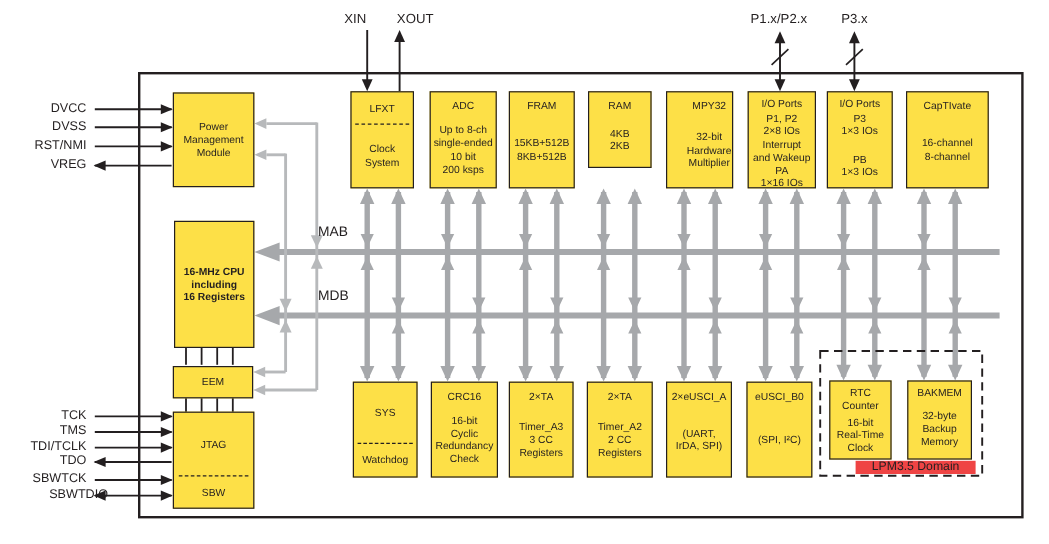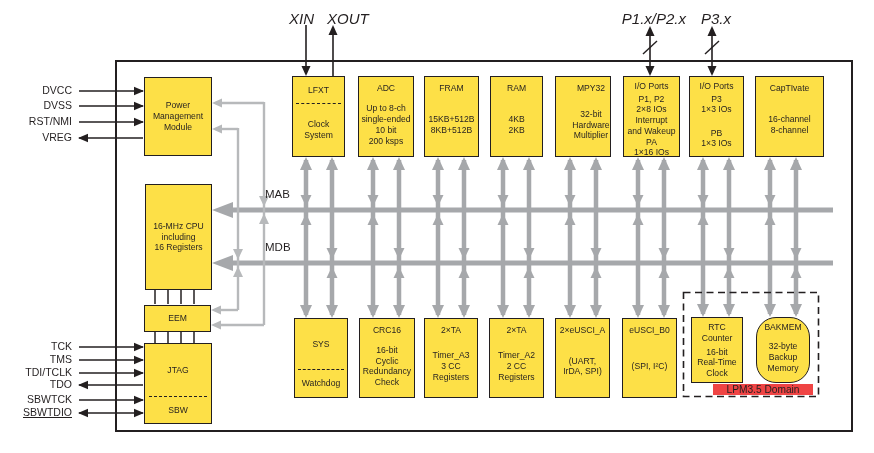--- a/index.html
+++ b/index.html
@@ -12,21 +12,21 @@
        font-size:8.6px;line-height:1.25;color:#231f20;z-index:3;}
   .blk .t{margin-top:6px;white-space:pre-line;}
   .blk .b{flex:1;display:flex;align-items:center;justify-content:center;white-space:pre-line;}
   .blk .bn{white-space:pre-line;margin-top:2px;}
   .blk .b2{margin-top:auto;margin-bottom:7px;white-space:pre-line;}
   .blk.center{justify-content:center;}
   .blk.center .t{margin-top:0;}
   .zone{display:flex;align-items:center;justify-content:center;white-space:pre-line;width:100%;}
   .divider{width:88%;border-top:1.6px dashed #231f20;}
   .pinlab{position:absolute;width:70px;text-align:right;font-size:10.5px;z-index:4;}
-  .toplab{position:absolute;text-align:right;font-size:15px;z-index:4;font-style:italic;}
+  .toplab{position:absolute;text-align:center;font-size:11px;z-index:4;}
   .buslab{position:absolute;font-size:11.5px;z-index:2;}
   .lpmlab{position:absolute;font-size:10.2px;text-align:center;z-index:4;background:#ef4444;}
 </style>
 </head>
 <body>
 
 <div class="canvas">
 
   <div class="outerbox" style="left:115px;top:60px;width:738px;height:372px;"></div>
 
@@ -185,28 +185,28 @@
   <div class="pinlab" style="left:2px;top:84px;">DVCC</div>
   <div class="pinlab" style="left:2px;top:99px;">DVSS</div>
   <div class="pinlab" style="left:2px;top:115px;">RST/NMI</div>
   <div class="pinlab" style="left:2px;top:131px;">VREG</div>
 
   <div class="pinlab" style="left:2px;top:340px;">TCK</div>
   <div class="pinlab" style="left:2px;top:353px;">TMS</div>
   <div class="pinlab" style="left:2px;top:366px;">TDI/TCLK</div>
   <div class="pinlab" style="left:2px;top:378px;">TDO</div>
   <div class="pinlab" style="left:2px;top:393px;">SBWTCK</div>
-  <div class="pinlab" style="left:2px;top:406px;text-decoration:underline;">SBWTDIO</div>
+  <div class="pinlab" style="left:20px;top:406px;">SBWTDIO</div>
 
   <div class="blk center" style="left:144px;top:77px;width:68px;height:79px;">
     <span class="t">Power
 Management
 Module</span>
   </div>
-  <div class="blk center" style="left:145px;top:184px;width:67px;height:106px;">
+  <div class="blk center" style="left:145px;top:184px;width:67px;height:106px;font-weight:bold;">
     <span class="t">16-MHz CPU
 including
 16 Registers</span>
   </div>
   <div class="blk center" style="left:144px;top:305px;width:67px;height:27px;">
     <span class="t">EEM</span>
   </div>
   <div class="blk" style="left:144px;top:343px;width:68px;height:81px;">
     <span class="zone" style="height:52px;">JTAG</span>
     <span class="divider"></span>
@@ -224,21 +224,21 @@
     <span class="b">Up to 8-ch
 single-ended
 10 bit
 200 ksps</span>
   </div>
   <div class="blk" style="left:424px;top:76px;width:55px;height:81px;">
     <span class="t">FRAM</span>
     <span class="b">15KB+512B
 8KB+512B</span>
   </div>
-  <div class="blk" style="left:490px;top:76px;width:53px;height:81px;">
+  <div class="blk" style="left:490px;top:76px;width:53px;height:64px;">
     <span class="t">RAM</span>
     <span class="b">4KB
 2KB</span>
   </div>
   <div class="blk" style="left:555px;top:76px;width:56px;height:81px;padding-left:16px;">
     <span class="t">MPY32</span>
     <span class="b">32-bit
 Hardware
 Multiplier</span>
   </div>
@@ -297,20 +297,20 @@
     <span class="t">eUSCI_B0</span>
     <span class="b">(SPI, I²C)</span>
   </div>
   <div class="blk" style="left:691px;top:317px;width:52px;height:66px;">
     <span class="t" style="margin-top:4px;">RTC
 Counter</span>
     <span class="b">16-bit
 Real-Time
 Clock</span>
   </div>
-  <div class="blk" style="left:756px;top:317px;width:54px;height:66px;border-radius:20px;">
+  <div class="blk" style="left:756px;top:317px;width:54px;height:66px;">
     <span class="t" style="margin-top:4px;">BAKMEM</span>
     <span class="b">32-byte
 Backup
 Memory</span>
   </div>
 
 </div>
 
 </body></html>

